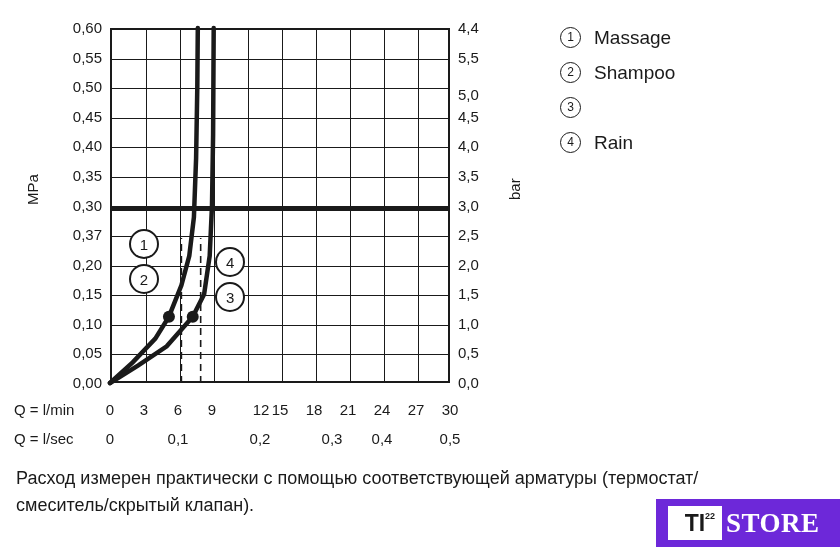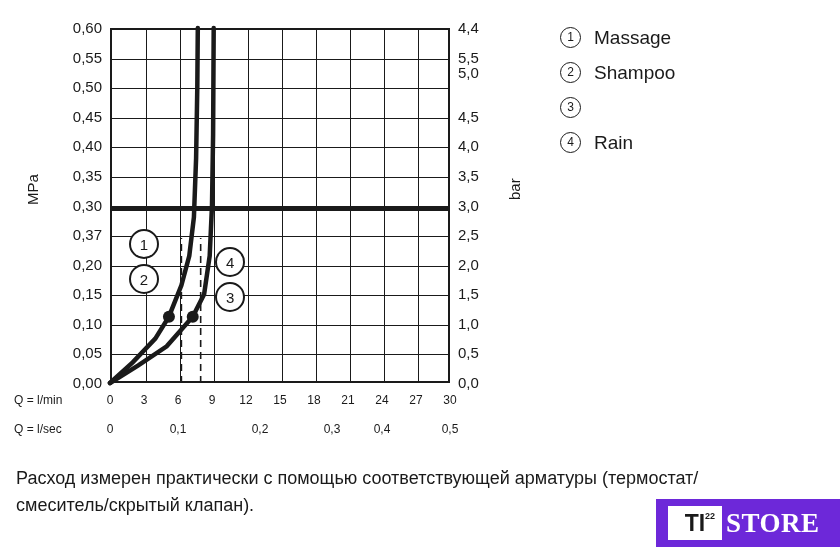--- a/index.html
+++ b/index.html
@@ -69,21 +69,22 @@
   #bar-title {
     left: 506px; top: 200px;
     transform: rotate(-90deg);
     transform-origin: left top;
   }
 
   
   .x-row {
     position: absolute;
     height: 22px;
-    font-size: 12px;
+    font-size: 15px;
+    margin-top: 8px;
   }
   #x-row-1 { left: 0; top: 393px; width: 530px; }
   #x-row-2 { left: 0; top: 422px; width: 530px; }
   .x-row-label {
     position: absolute;
     left: 14px; top: 0;
     white-space: nowrap;
   }
   .x-tick {
     position: absolute;
@@ -201,21 +202,21 @@
       <div class="y-label-left" style="top: 227.667px; width: 58px;">0,20</div>
       <div class="y-label-left" style="top: 257.25px; width: 58px;">0,15</div>
       <div class="y-label-left" style="top: 286.833px; width: 58px;">0,10</div>
       <div class="y-label-left" style="top: 316.417px; width: 58px;">0,05</div>
       <div class="y-label-left" style="top: 346px; width: 58px;">0,00</div>
     </div>
 
   <div id="y-ticks-right">
       <div class="y-label-right" style="top: -9px;">4,4</div>
       <div class="y-label-right" style="top: 20.5833px;">5,5</div>
-      <div class="y-label-right" style="top: 36px; text-align: center;">5,0</div>
+      <div class="y-label-right" style="top: 58px; text-align: center;">5,0</div>
       <div class="y-label-right" style="top: 79.75px;">4,5</div>
       <div class="y-label-right" style="top: 109.333px;">4,0</div>
       <div class="y-label-right" style="top: 138.917px;">3,5</div>
       <div class="y-label-right" style="top: 168.5px;">3,0</div>
       <div class="y-label-right" style="top: 198.083px;">2,5</div>
       <div class="y-label-right" style="top: 227.667px;">2,0</div>
       <div class="y-label-right" style="top: 257.25px;">1,5</div>
       <div class="y-label-right" style="top: 286.833px;">1,0</div>
       <div class="y-label-right" style="top: 316.417px;">0,5</div>
       <div class="y-label-right" style="top: 346px;">0,0</div>
@@ -269,21 +270,21 @@
       <div class="callout" style="left: 215.133px; top: 282.208px;">3</div>
       <div class="callout" style="left: 215.133px; top: 246.708px;">4</div>
     </div>
 
   <div class="x-row" id="x-row-1">
     <span class="x-row-label">Q = l/min</span>
   <span class="x-tick" style="left: 110px;">0</span>
       <span class="x-tick" style="left: 144px;">3</span>
       <span class="x-tick" style="left: 178px;">6</span>
       <span class="x-tick" style="left: 212px;">9</span>
-      <span class="x-tick" style="left: 246px;">12</span>
+      <span class="x-tick" style="left: 261px;">12</span>
       <span class="x-tick" style="left: 280px;">15</span>
       <span class="x-tick" style="left: 314px;">18</span>
       <span class="x-tick" style="left: 348px;">21</span>
       <span class="x-tick" style="left: 382px;">24</span>
       <span class="x-tick" style="left: 416px;">27</span>
       <span class="x-tick" style="left: 450px;">30</span>
     </div>
   <div class="x-row" id="x-row-2">
     <span class="x-row-label">Q = l/sec</span>
   <span class="x-tick" style="left: 110px;">0</span>

